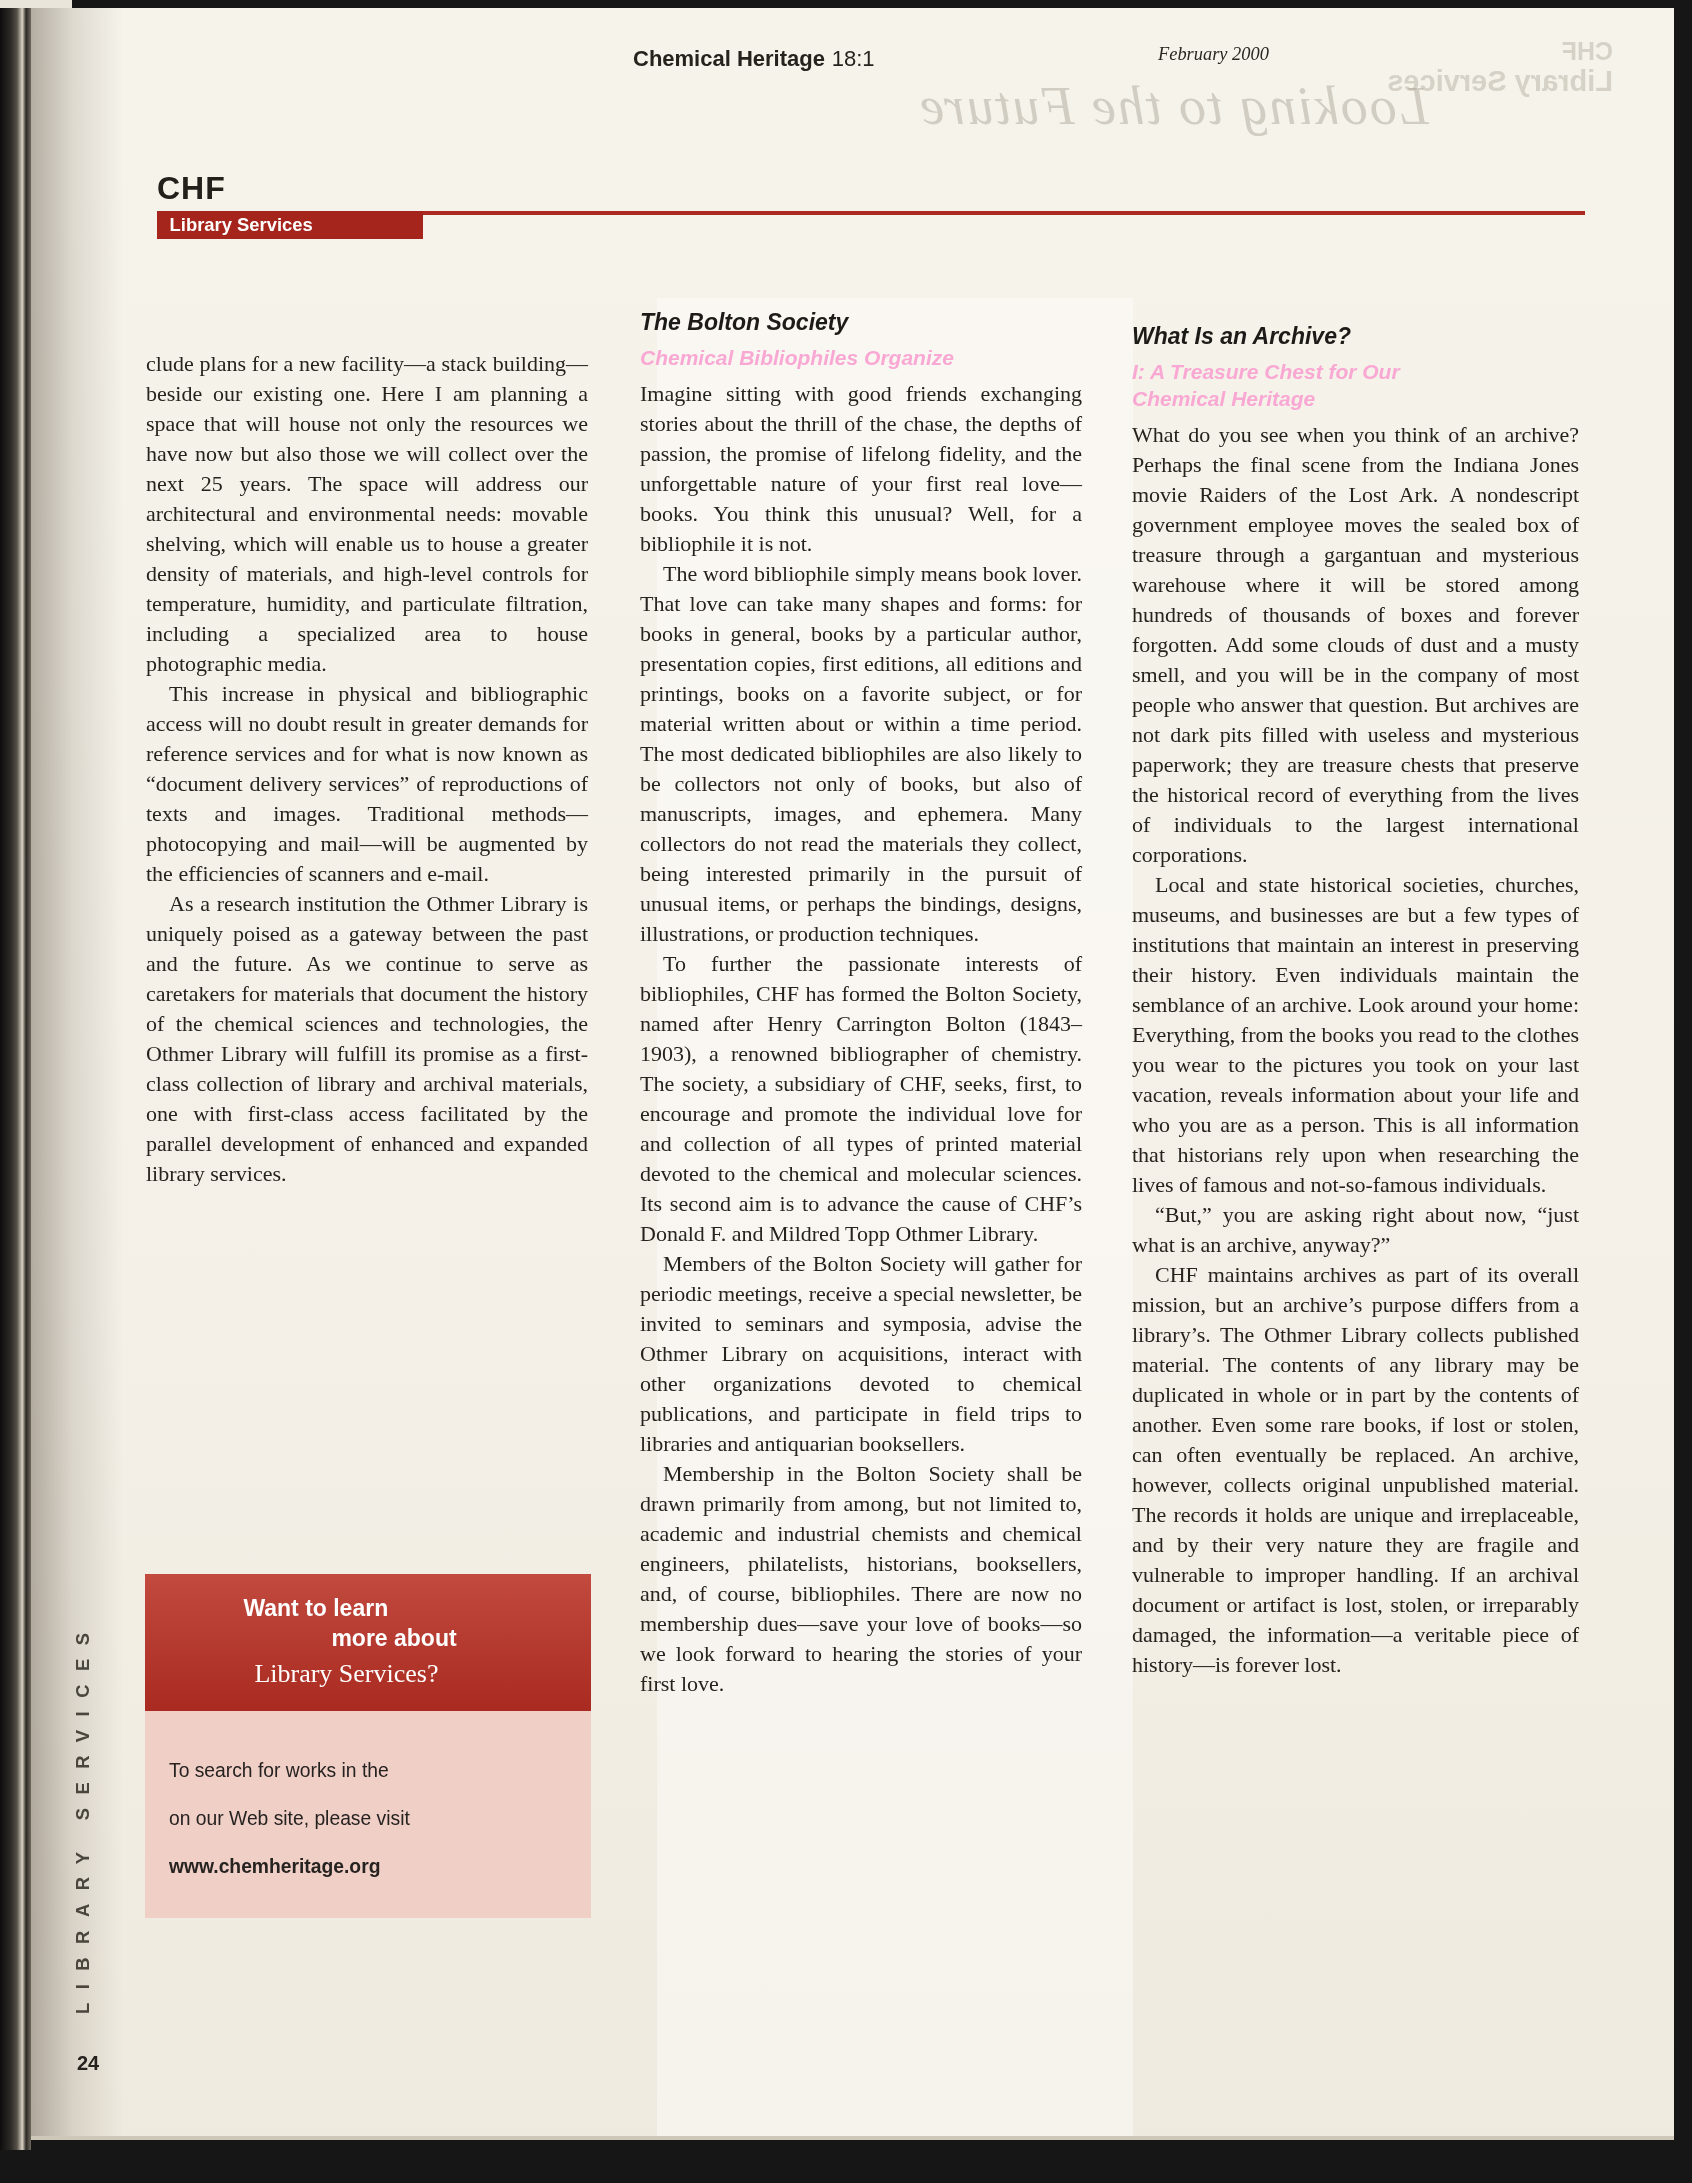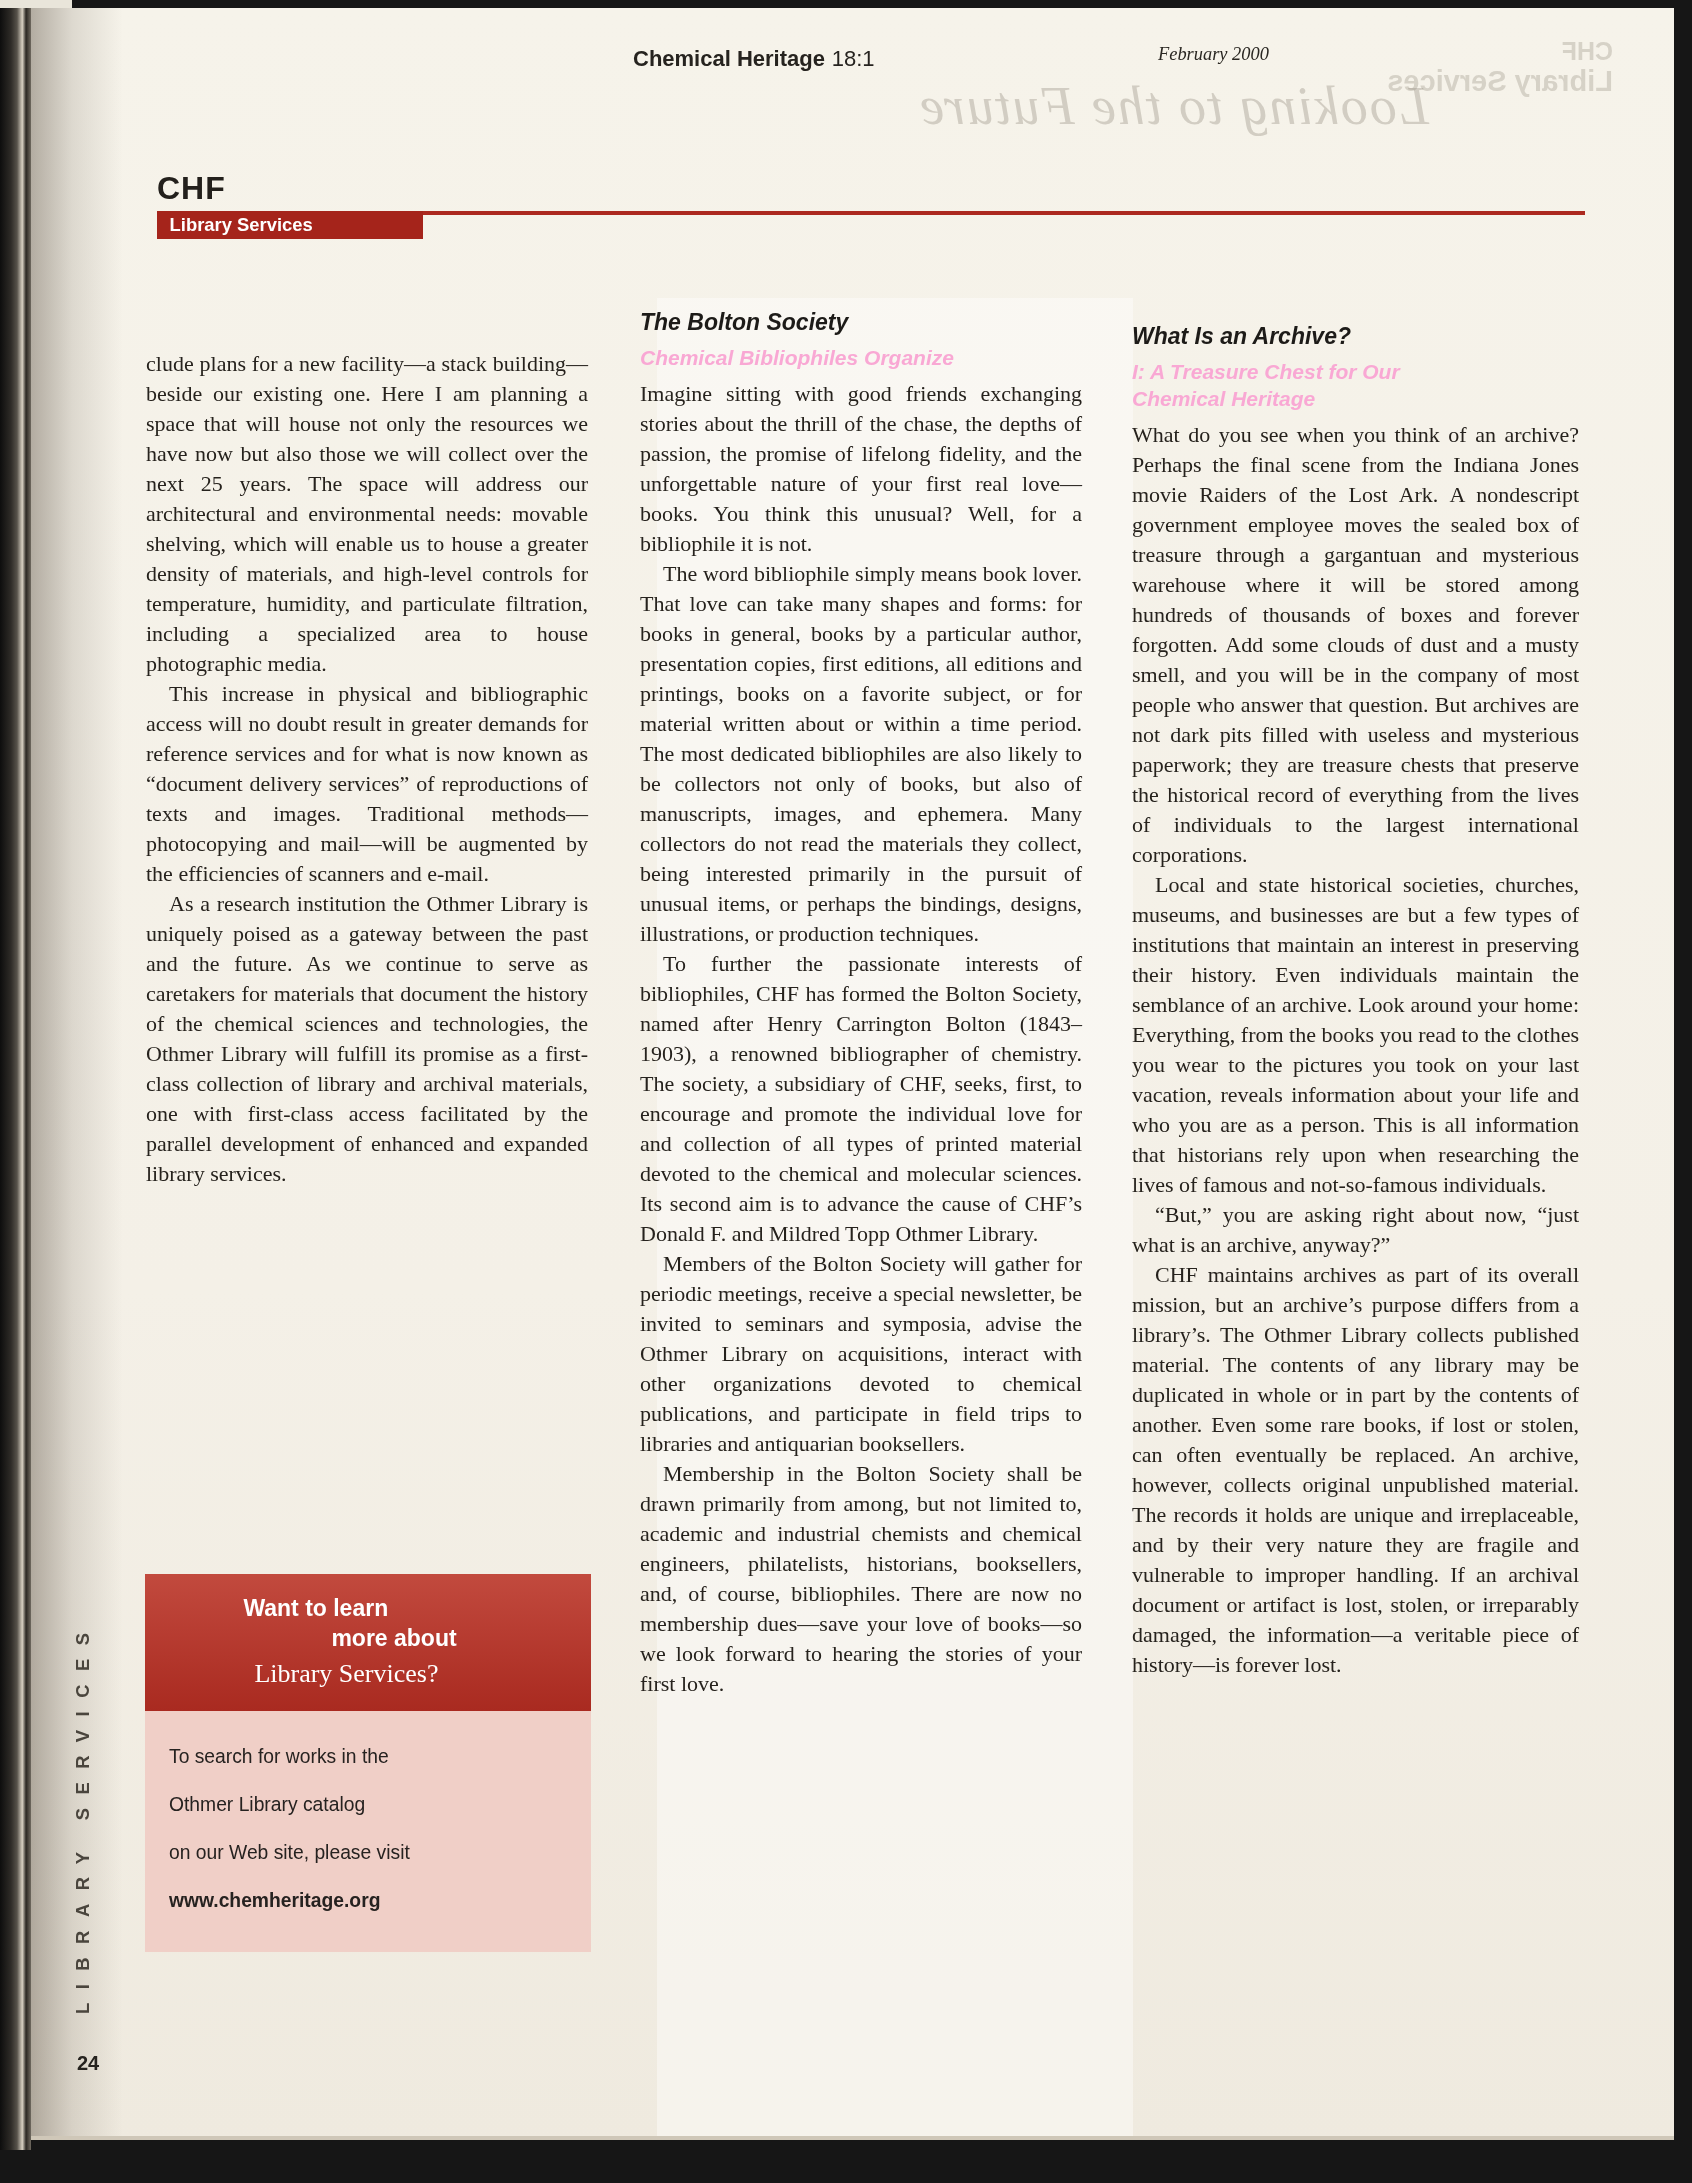--- a/index.html
+++ b/index.html
@@ -55,21 +55,21 @@
                   font-size:21px;color:#f9a8d4;margin:0 0 8.7px 0;text-align:left;line-height:27px;}
   #col3 .col-subheading{max-width:338px;}
 
   
   #promo-box{position:absolute;left:145px;top:1574px;width:446px;}
   #box-red{background:linear-gradient(180deg,#c24a3e 0%,#a92a20 100%);padding:19.3px 17.4px 16.4px 17.4px;color:#ffffff;}
   .box-lead{font-family:"Liberation Sans",sans-serif;font-weight:bold;font-size:23px;line-height:30px;}
   #box-lead-1{padding-left:81px;}
   #box-lead-2{padding-left:169px;}
   #box-title{font-family:Liberation Serif, serif;font-size:26px;line-height:41px;padding-left:92px;}
-  #box-pink{background:#f0cfc7;padding:22px 22px 27px 24px;color:#262220;
+  #box-pink{background:#f0cfc7;padding:36px 22px 27px 24px;color:#262220;
             font-family:"Liberation Sans",sans-serif;font-size:19.3px;line-height:48px;}
   .box-line{white-space:nowrap;}
   #box-url{font-weight:bold;}
 
   
   #vertical-label{position:absolute;left:72px;top:1608px;height:406px;
                   writing-mode:vertical-rl;transform:rotate(180deg);
                   font-family:"Liberation Sans",sans-serif;font-weight:bold;font-size:18.4px;
                   letter-spacing:13.5px;color:#4a453d;}
   #page-number{position:absolute;left:77px;top:2052px;font-family:"Liberation Sans",sans-serif;
@@ -137,21 +137,20 @@
 
   <div id="promo-box">
     <div id="box-red">
       <div class="box-lead" id="box-lead-1">Want to learn</div>
       <div class="box-lead" id="box-lead-2">more about</div>
       <div id="box-title">Library Services?</div>
     </div>
     <div id="box-pink">
       <div>
           <div class="box-line">To search for works in the</div>
-          <div class="box-line">Othmer Library catalog</div>
           <div class="box-line">on our Web site, please visit</div>
         </div>
       <div class="box-line" id="box-url">www.chemheritage.org</div>
     </div>
   </div>
 
   <div id="vertical-label">LIBRARY SERVICES</div>
   <div id="page-number">24</div>
 
 </div>

